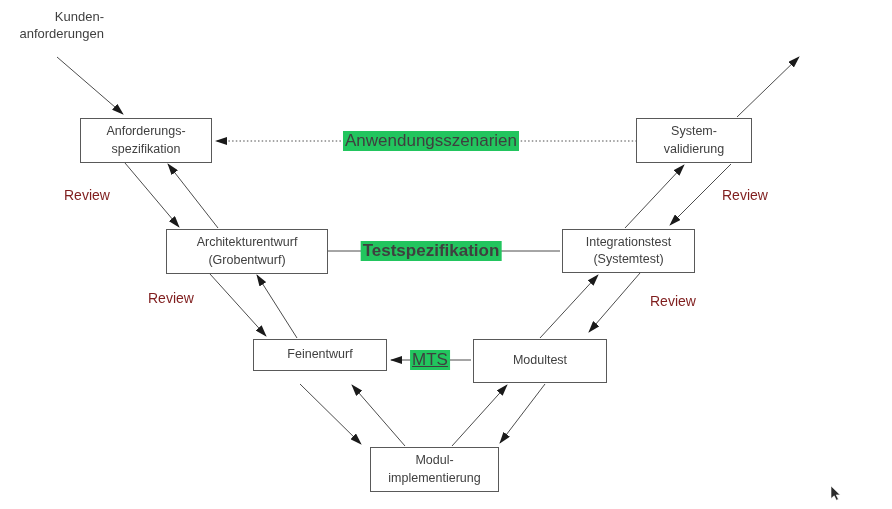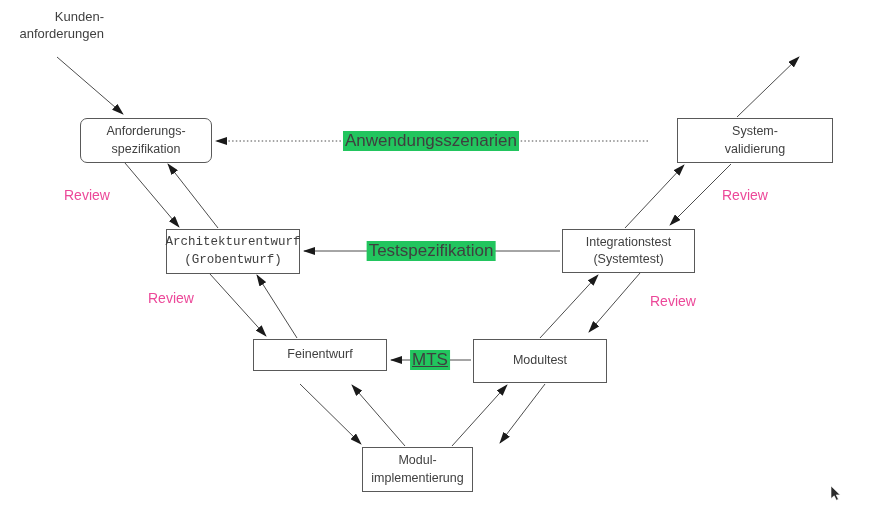--- a/index.html
+++ b/index.html
@@ -35,39 +35,39 @@
     transform: translate(-50%, -50%);
     background: #22c55e;
     padding: 0 2px;
     font-size: 17px;
     color: #3f3f3f;
     white-space: nowrap;
   }
   .review-label {
     position: absolute;
     font-size: 14px;
-    color: #ec4899;
+    color: #7f1d1d;
     white-space: nowrap;
   }
   .cursor { position: absolute; left: 830px; top: 485px; width: 11px; height: 16px; }
 
   
-  #box-anforderungsspezifikation { left: 80px;  top: 118px; width: 132px; height: 45px; border-radius: 7px; }
-  #box-architekturentwurf        { left: 166px; top: 229px; width: 134px; height: 45px; font-family: Liberation Mono, monospace; }
+  #box-anforderungsspezifikation { left: 80px;  top: 118px; width: 132px; height: 45px; }
+  #box-architekturentwurf        { left: 166px; top: 229px; width: 162px; height: 45px; }
   #box-feinentwurf               { left: 253px; top: 339px; width: 134px; height: 32px; }
-  #box-modulimplementierung      { left: 362px; top: 447px; width: 111px; height: 45px; }
+  #box-modulimplementierung      { left: 370px; top: 447px; width: 129px; height: 45px; }
   #box-modultest                 { left: 473px; top: 339px; width: 134px; height: 44px; }
   #box-integrationstest          { left: 562px; top: 229px; width: 133px; height: 44px; }
-  #box-systemvalidierung         { left: 677px; top: 118px; width: 156px; height: 45px; }
+  #box-systemvalidierung         { left: 636px; top: 118px; width: 116px; height: 45px; }
 
   #lbl-kunden    { left: 0px;   top: 8px;  width: 104px; text-align: right; }
   #lbl-delivered { left: 743px; top: 10px; width: 144px; }
 
   #lbl-anwendungsszenarien { left: 431px; top: 141px; }
-  #lbl-testspezifikation   { left: 431px; top: 251px; }
+  #lbl-testspezifikation   { left: 431px; top: 251px; font-weight: bold; }
   #lbl-mts                 { left: 430px; top: 360px; text-decoration: underline; }
 
   #review-left-top    { left: 64px;  top: 187px; }
   #review-left-mid    { left: 148px; top: 290px; }
   #review-right-top   { left: 722px; top: 187px; }
   #review-right-mid   { left: 650px; top: 293px; }
 
   line { stroke: #4d4d4d; stroke-width: 1; }
   line.dotted { stroke-dasharray: 1.5 2.2; }
 </style>

